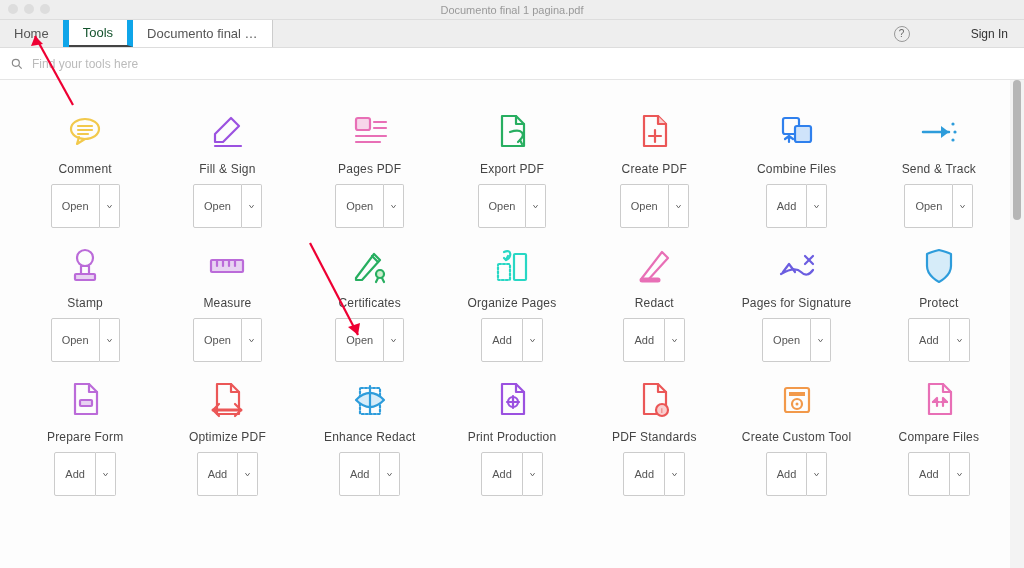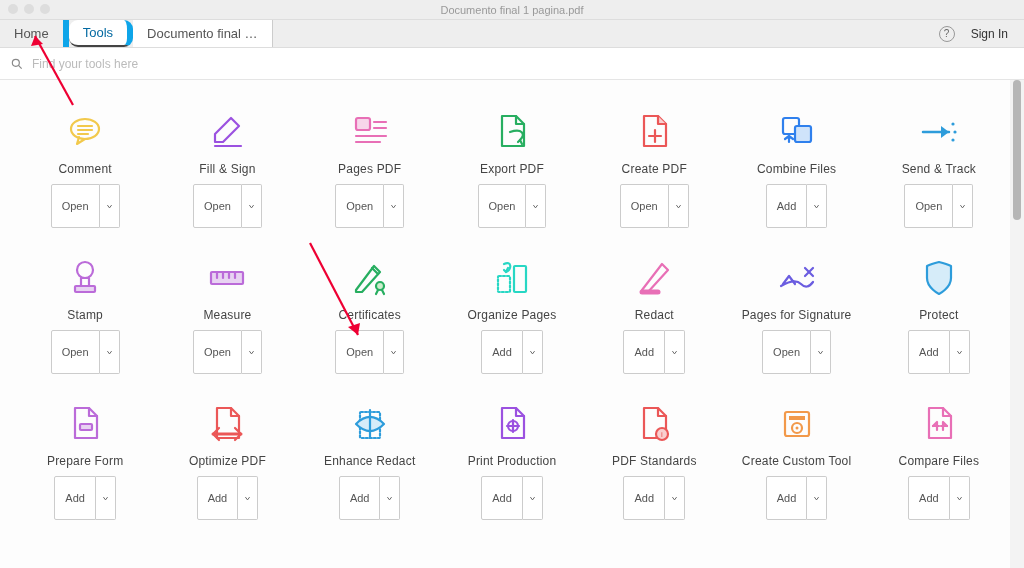--- a/index.html
+++ b/index.html
@@ -4,33 +4,33 @@
 <style>
 * { box-sizing: border-box; margin: 0; padding: 0; font-family: -apple-system, BlinkMacSystemFont, "Segoe UI", Helvetica, Arial, sans-serif; }
 body { width: 1024px; height: 568px; background: #f8f8f8; position: relative; overflow: hidden; }
 
 .titlebar { height: 20px; display: flex; align-items: center; justify-content: center; background: #eee; border-bottom: 1px solid #ddd; font-size: 11px; color: #999; position: relative; }
 .traffic { position: absolute; left: 8px; top: 4px; display: flex; gap: 6px; }
 .traffic span { width: 10px; height: 10px; border-radius: 50%; background: #ddd; display: inline-block; }
 
 .tabs { height: 28px; display: flex; align-items: stretch; background: #eee; border-bottom: 1px solid #ddd; }
 .tab { display: flex; align-items: center; padding: 0 14px; font-size: 13px; color: #555; border-right: 6px solid #0ea5e9; cursor: pointer; }
-.tab.active { background: #fff; color: #0369a1; font-weight: 500; border-bottom: 2px solid #444; border-radius: 9px; }
+.tab.active { background: #fff; color: #14532d; font-weight: 500; border-bottom: 2px solid #444; }
 .tab.doc { background: #fff; border-right: 1px solid #ccc; max-width: 140px; overflow: hidden; white-space: nowrap; text-overflow: ellipsis; display: block; line-height: 28px; }
 .header-right { margin-left: auto; display: flex; align-items: center; gap: 16px; padding: 0 16px; }
 .help-icon { width: 16px; height: 16px; border: 1px solid #999; border-radius: 50%; display: flex; align-items: center; justify-content: center; font-size: 10px; color: #666; }
-.signin { font-size: 12px; color: #333; font-weight: 500; cursor: pointer; }
+.signin { font-size: 12px; color: #333; font-weight: 500; cursor: pointer; margin-left: 45px; }
 
 .searchbar { height: 32px; background: #fff; border-bottom: 1px solid #e5e5e5; display: flex; align-items: center; padding: 0 10px; }
 .searchbar svg { width: 14px; height: 14px; color: #888; margin-right: 8px; }
 .searchbar input { border: none; outline: none; font-size: 12px; color: #444; background: transparent; width: 300px; }
 .searchbar input::placeholder { color: #bbb; }
 
 .content { padding: 30px 20px 0 20px; height: calc(100% - 80px); overflow-y: auto; background: #fdfdfd; }
-.grid { display: grid; grid-template-columns: repeat(7, 1fr); gap: 28px 12px; }
+.grid { display: grid; grid-template-columns: repeat(7, 1fr); gap: 16px 12px; }
 .tool { display: flex; flex-direction: column; align-items: center; gap: 8px; }
 .tool .iconbox { width: 44px; height: 44px; display: flex; align-items: center; justify-content: center; }
 .tool .label { font-size: 12px; color: #444; letter-spacing: .2px; }
 .btnrow { display: flex; }
 .btn { border: 1px solid #ccc; background: #fff; font-size: 11px; color: #555; padding: 15px 10px; border-radius: 2px 0 0 2px; cursor: pointer; }
 .btn-dd { border: 1px solid #ccc; border-left: none; background: #fff; padding: 3px 6px; border-radius: 0 2px 2px 0; cursor: pointer; display: flex; align-items: center; }
 .btn-dd svg { width: 7px; height: 7px; }
 
 .scrollbar { position: absolute; right: 0; top: 80px; bottom: 0; width: 14px; background: rgba(0,0,0,.04); }
 .scroll-thumb { position: absolute; right: 3px; top: 0; width: 8px; height: 140px; background: rgba(0,0,0,.25); border-radius: 4px; }

